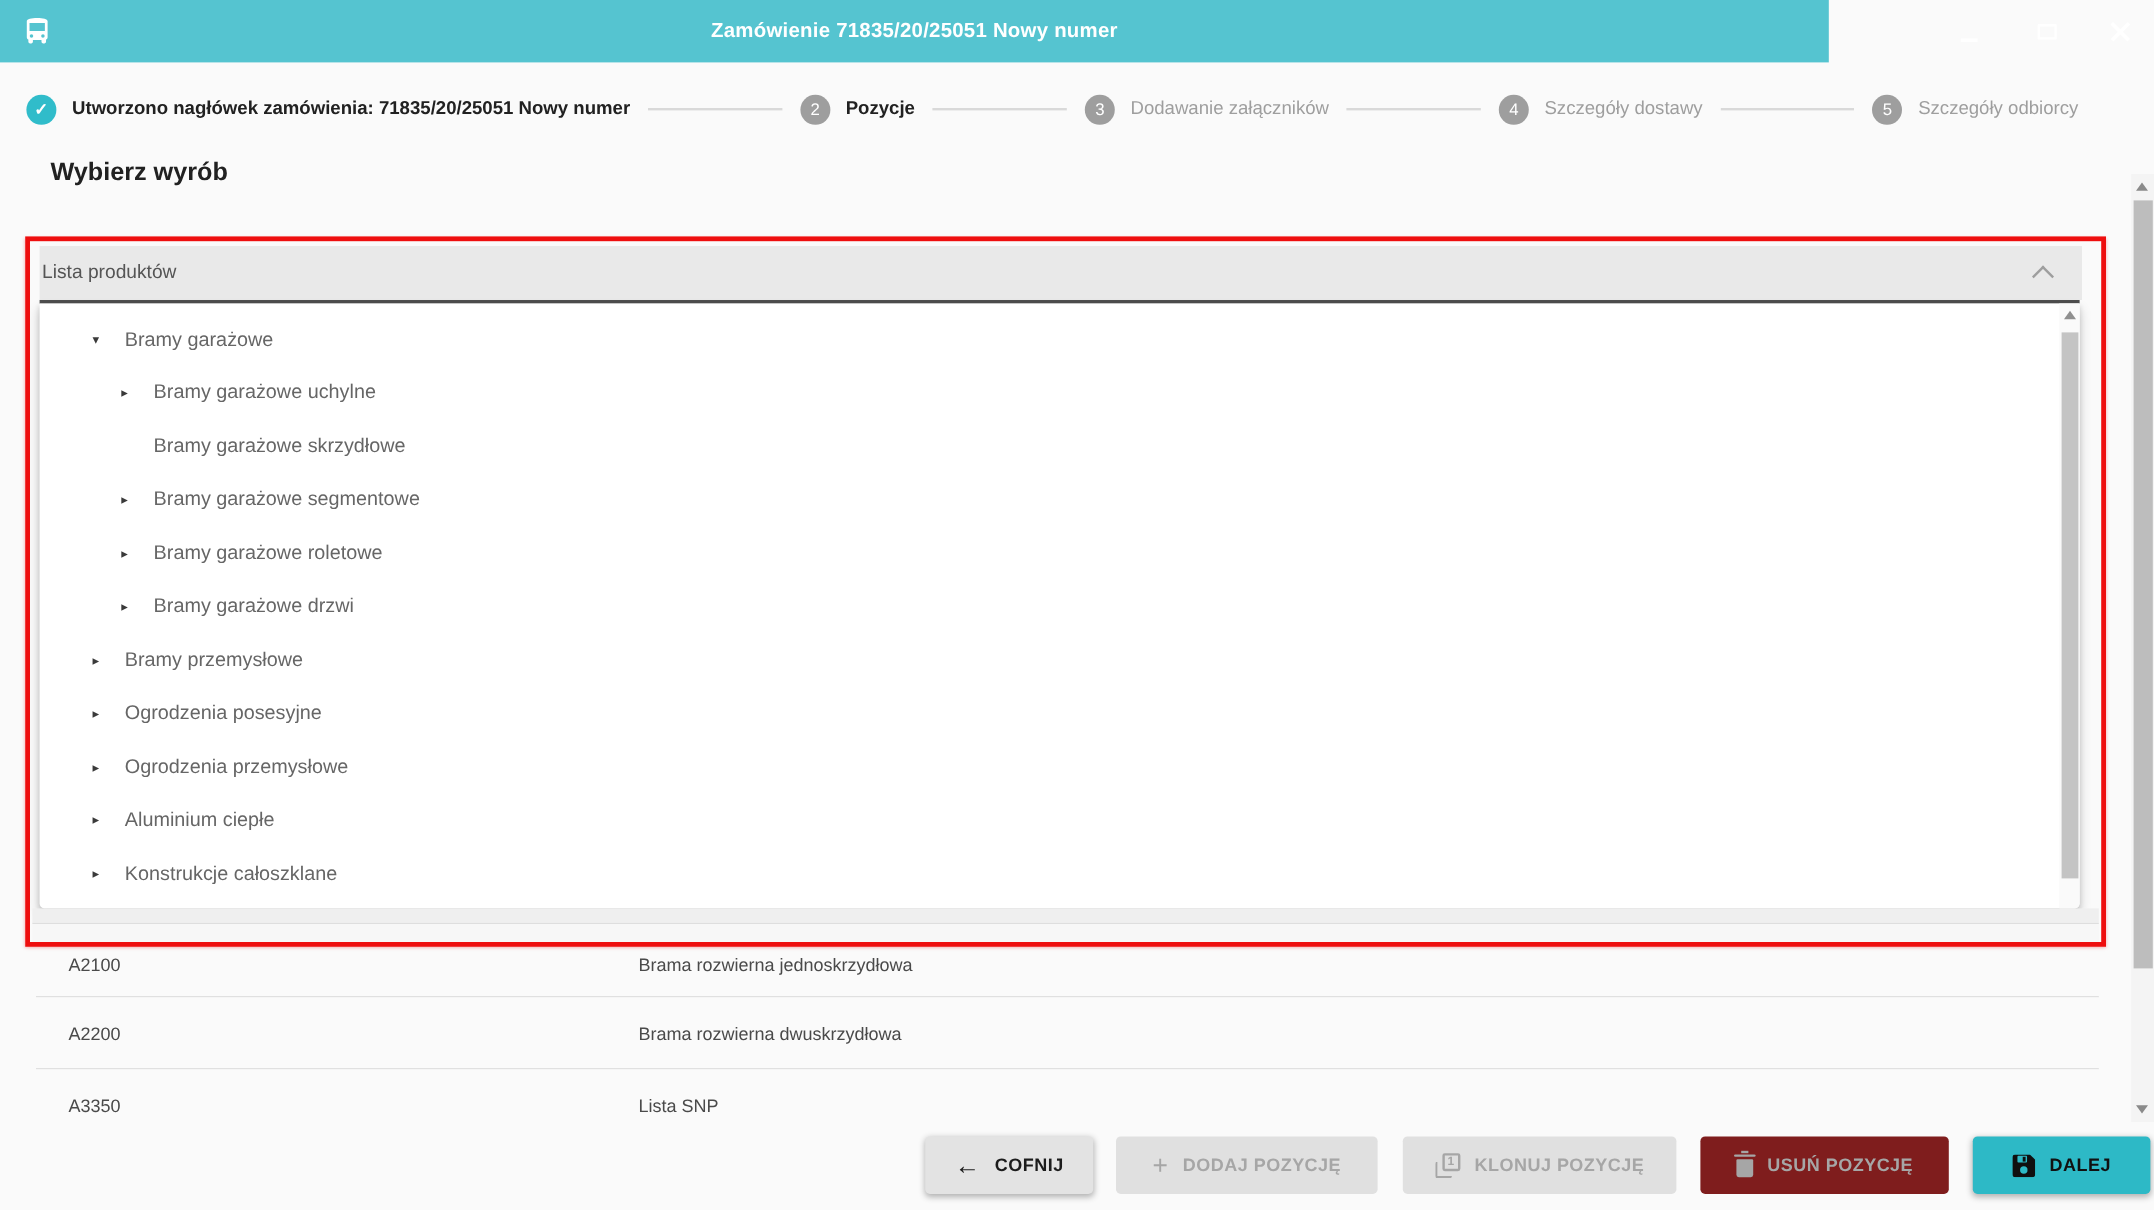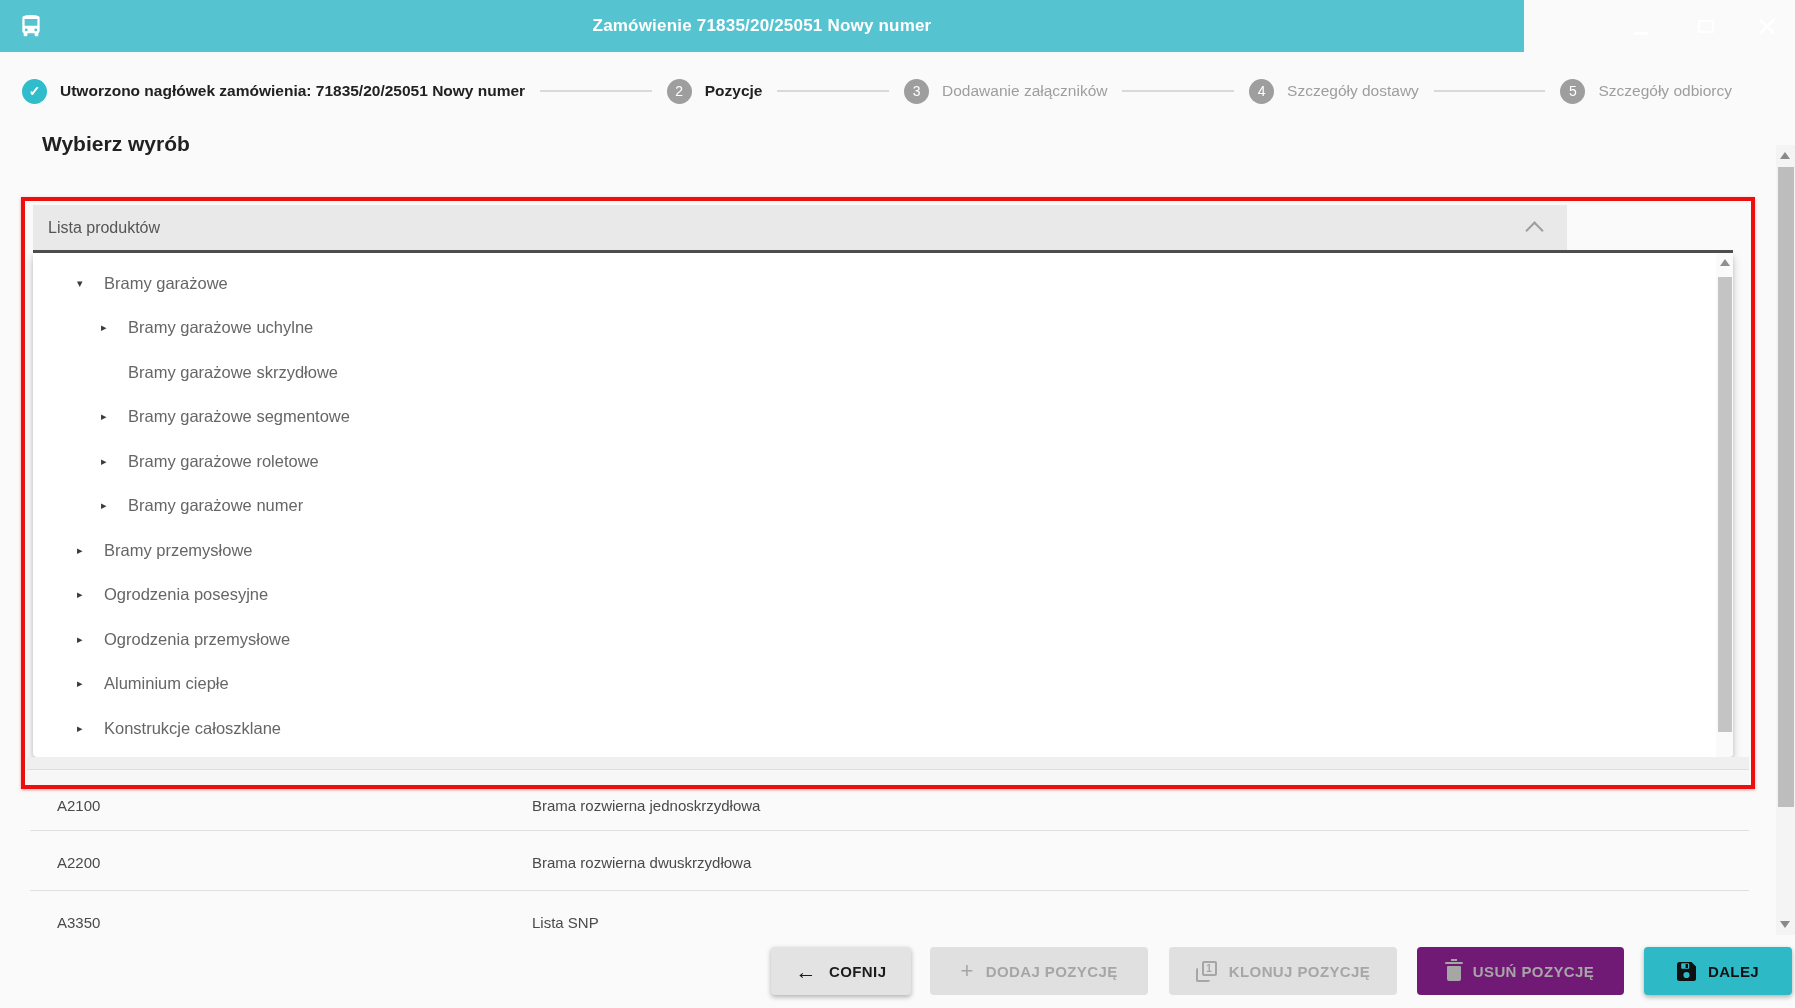--- a/index.html
+++ b/index.html
@@ -52,23 +52,23 @@
     font-size:21px; font-weight:bold; color:#212121;margin-left:15px;
   }
   
   .annotation-box {
     position:absolute; left:21px; top:197px; width:1734px; height:592px;
     border:4.5px solid #ee0e0e; z-index:50; pointer-events:none;
     box-shadow:0 1px 3px rgba(230,0,0,.35);
   }
   
   .list-header {
-    position:absolute; left:33px; top:205px; width:1534px; height:45px;
+    position:absolute; left:33px; top:205px; width:1702px; height:45px;
     background:#e9e9e9; display:flex; align-items:center;
-    padding-left:15px; cursor:pointer;
+    padding-left:2px; cursor:pointer;
   }
   .list-header-label { font-size:16px; color:#555; }
   .chevron-up {
     position:absolute; right:26px; top:19px; width:13px; height:13px;
     border-top:2px solid #9e9e9e; border-right:2px solid #9e9e9e;
     transform:rotate(-45deg);
   }
   .list-underline { position:absolute; left:33px; top:250px; width:1700px; height:2.5px; background:#4f4f4f; }
   .dropdown-panel {
     position:absolute; left:33px; top:253px; width:1700px; height:504px;
@@ -102,21 +102,21 @@
   
   .footer-btn {
     position:absolute; top:947px; height:48px; border:none; border-radius:4px;
     display:flex; align-items:center; justify-content:center; gap:12px;
     font-family:"Liberation Sans", sans-serif;
     font-size:15px; font-weight:bold; letter-spacing:.4px; cursor:pointer;
   }
   .btn-back  { left:771px;  width:140px; background:#e3e3e3; color:#1c1c1c; box-shadow:0 2px 5px rgba(0,0,0,.3); }
   .btn-add   { left:930px;  width:218px; background:#e0e0e0; color:#a6a6a6; cursor:default; }
   .btn-clone { left:1169px; width:228px; background:#e0e0e0; color:#a6a6a6; cursor:default; }
-  .btn-del   { left:1417px; width:207px; background:#701a75; color:#a6a6a6; cursor:default; }
+  .btn-del   { left:1417px; width:207px; background:#7f1d1d; color:#a6a6a6; cursor:default; }
   .btn-next  { left:1644px; width:148px; background:#2db9c6; color:#111; box-shadow:0 2px 5px rgba(0,0,0,.3); }
   .back-arrow { font-size:21px; font-weight:bold; color:#1c1c1c; line-height:1; }
   .plus-glyph { font-size:22px; font-weight:normal; color:#a6a6a6; line-height:1; }
   .clone-icon { position:relative; width:21px; height:21px; flex:none; }
   .clone-back { position:absolute; left:0; bottom:0; width:14px; height:14px;
     border-left:2px solid #a6a6a6; border-bottom:2px solid #a6a6a6; border-radius:2px; }
   .clone-front { position:absolute; right:0; top:0; width:15px; height:15px;
     border:2px solid #a6a6a6; border-radius:2px; background:#e0e0e0;
     display:flex; align-items:center; justify-content:center;
     font-size:10px; font-weight:bold; color:#a6a6a6; }
@@ -206,21 +206,21 @@
   <div class="tree-row lvl1">
     <span class="tw">▸</span>
     <span class="tl">Bramy garażowe segmentowe</span>
   </div>
   <div class="tree-row lvl1">
     <span class="tw">▸</span>
     <span class="tl">Bramy garażowe roletowe</span>
   </div>
   <div class="tree-row lvl1">
     <span class="tw">▸</span>
-    <span class="tl">Bramy garażowe numer</span>
+    <span class="tl">Bramy garażowe drzwi</span>
   </div>
   <div class="tree-row lvl0">
     <span class="tw">▸</span>
     <span class="tl">Bramy przemysłowe</span>
   </div>
   <div class="tree-row lvl0">
     <span class="tw">▸</span>
     <span class="tl">Ogrodzenia posesyjne</span>
   </div>
   <div class="tree-row lvl0">

